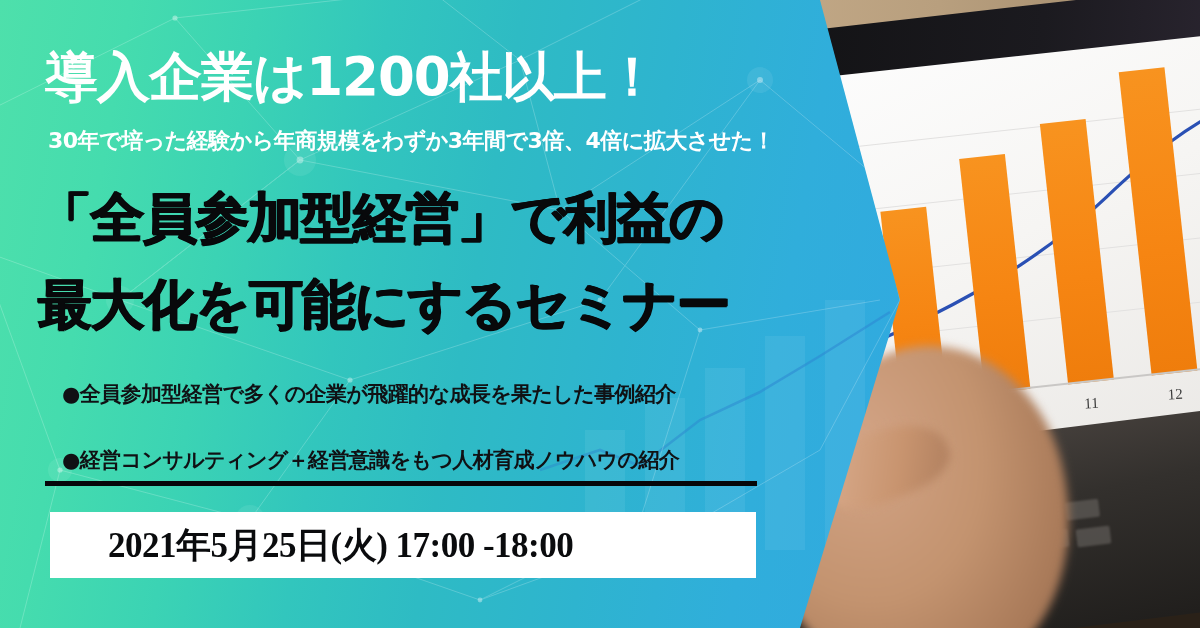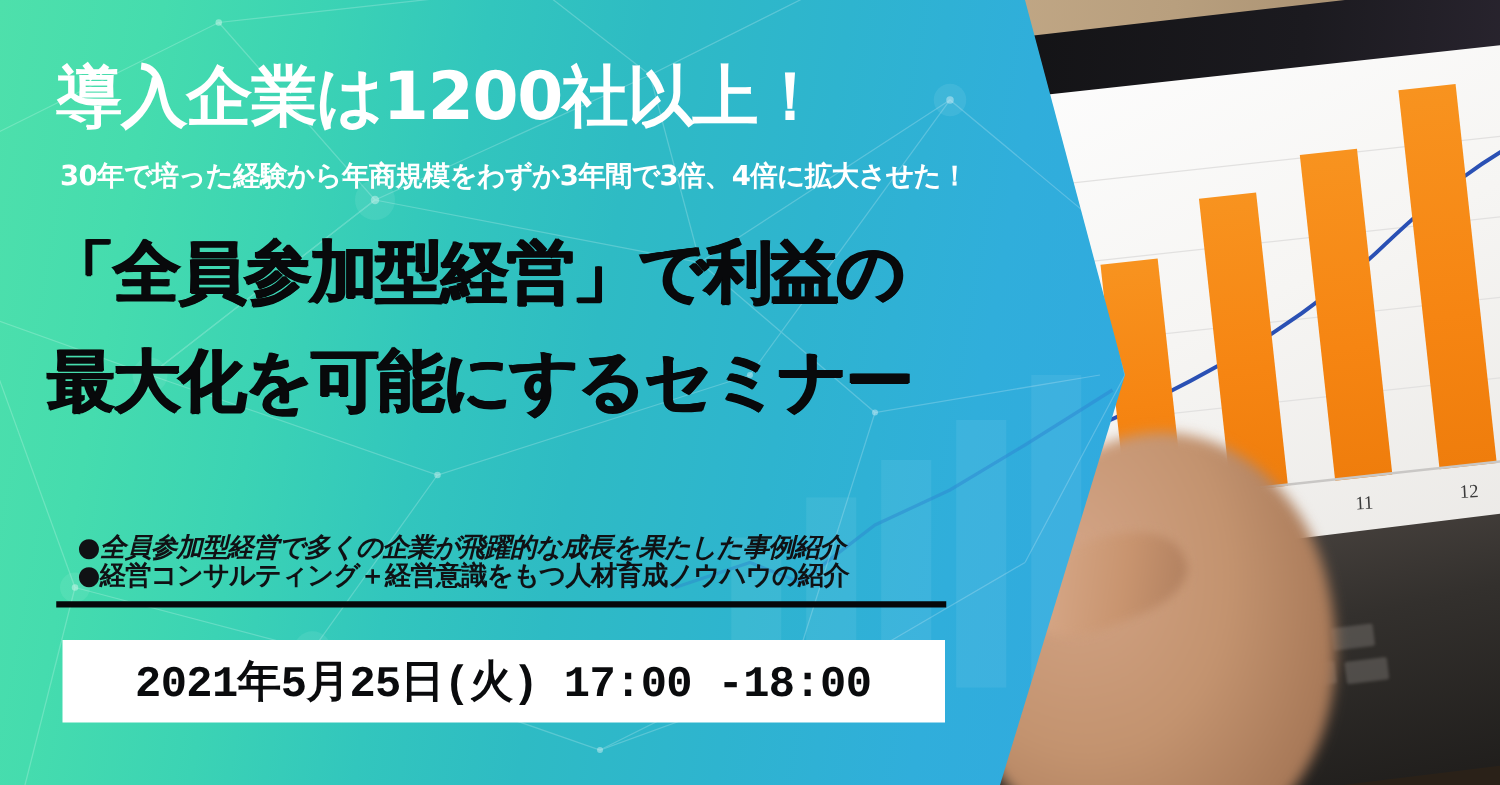--- a/index.html
+++ b/index.html
@@ -229,21 +229,21 @@
   .bullet {
     position: absolute;
     left: 62px;
     font-size: 21px;
     font-weight: bold;
     color: #101114;
     white-space: nowrap;
     letter-spacing: -0.6px;
     font-family: "DejaVu Sans", sans-serif;
   }
-  .bullet-1 { top: 424px; font-style: italic; }
+  .bullet-1 { top: 380px; }
   .bullet-2 { top: 446px; }
 
   .divider {
     position: absolute;
     left: 45px; top: 481px;
     width: 712px; height: 5px;
     background: #06070a;
   }
 
   .date-box {
@@ -254,21 +254,21 @@
     display: flex;
     align-items: center;
   }
   .date-text {
     font-size: 35px;
     font-weight: bold;
     color: #0a0b0d;
     white-space: nowrap;
     letter-spacing: -0.5px;
     margin-left: 58px;
-    font-family: Liberation Mono, monospace;
+    font-family: Liberation Serif, serif;
   }
 </style>
 </head>
 <body>
 
 <div class="banner">
 
   <div class="photo">
     <div class="photo-desk"></div>
     <div class="wall"></div>

